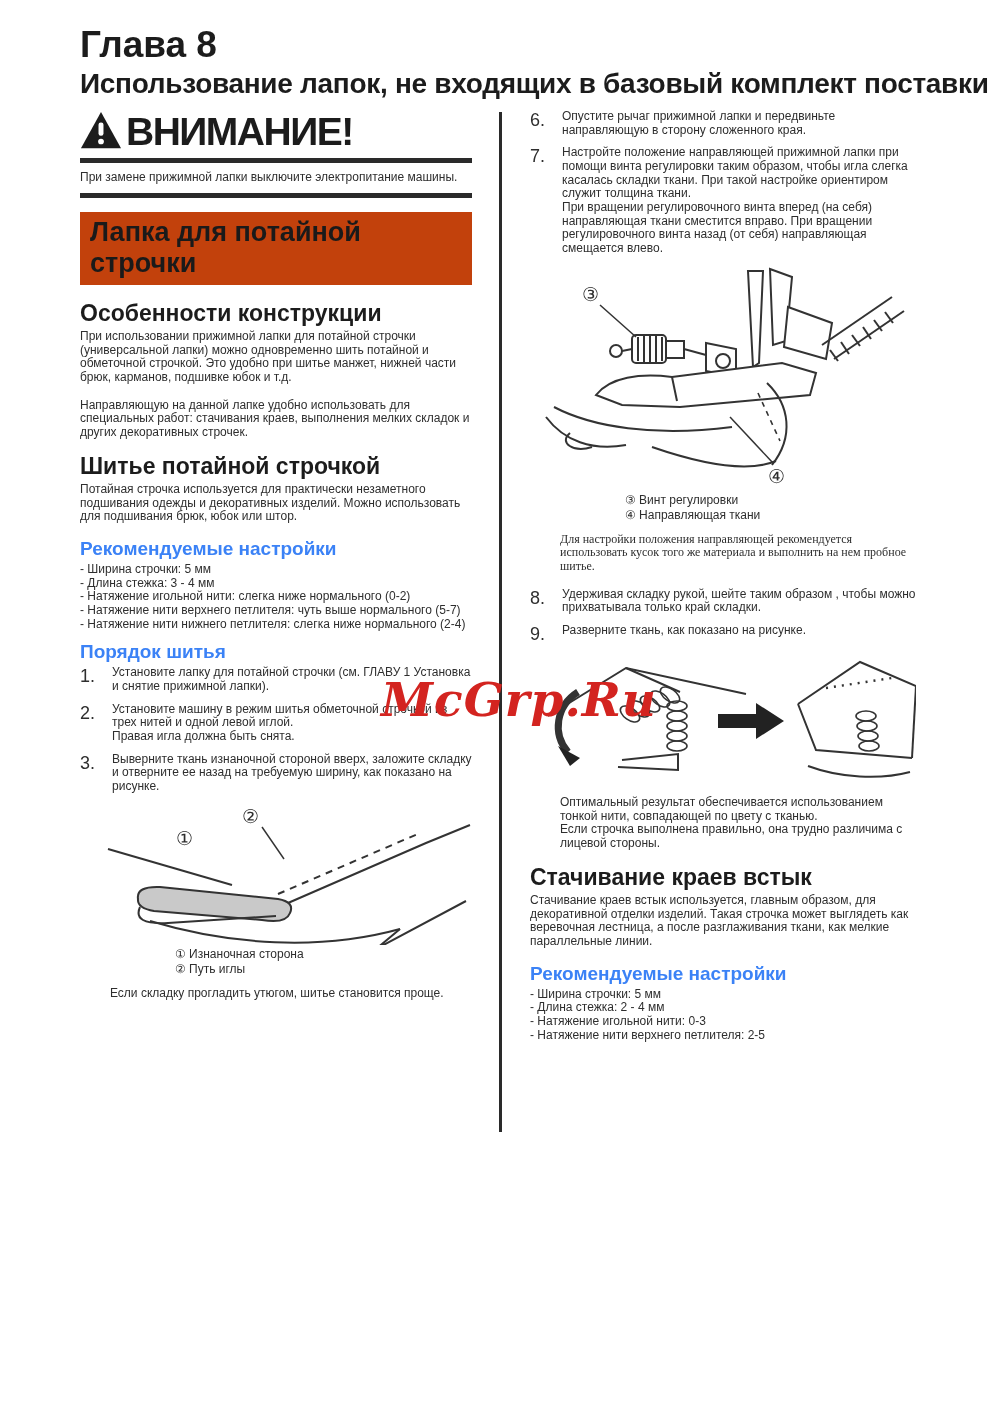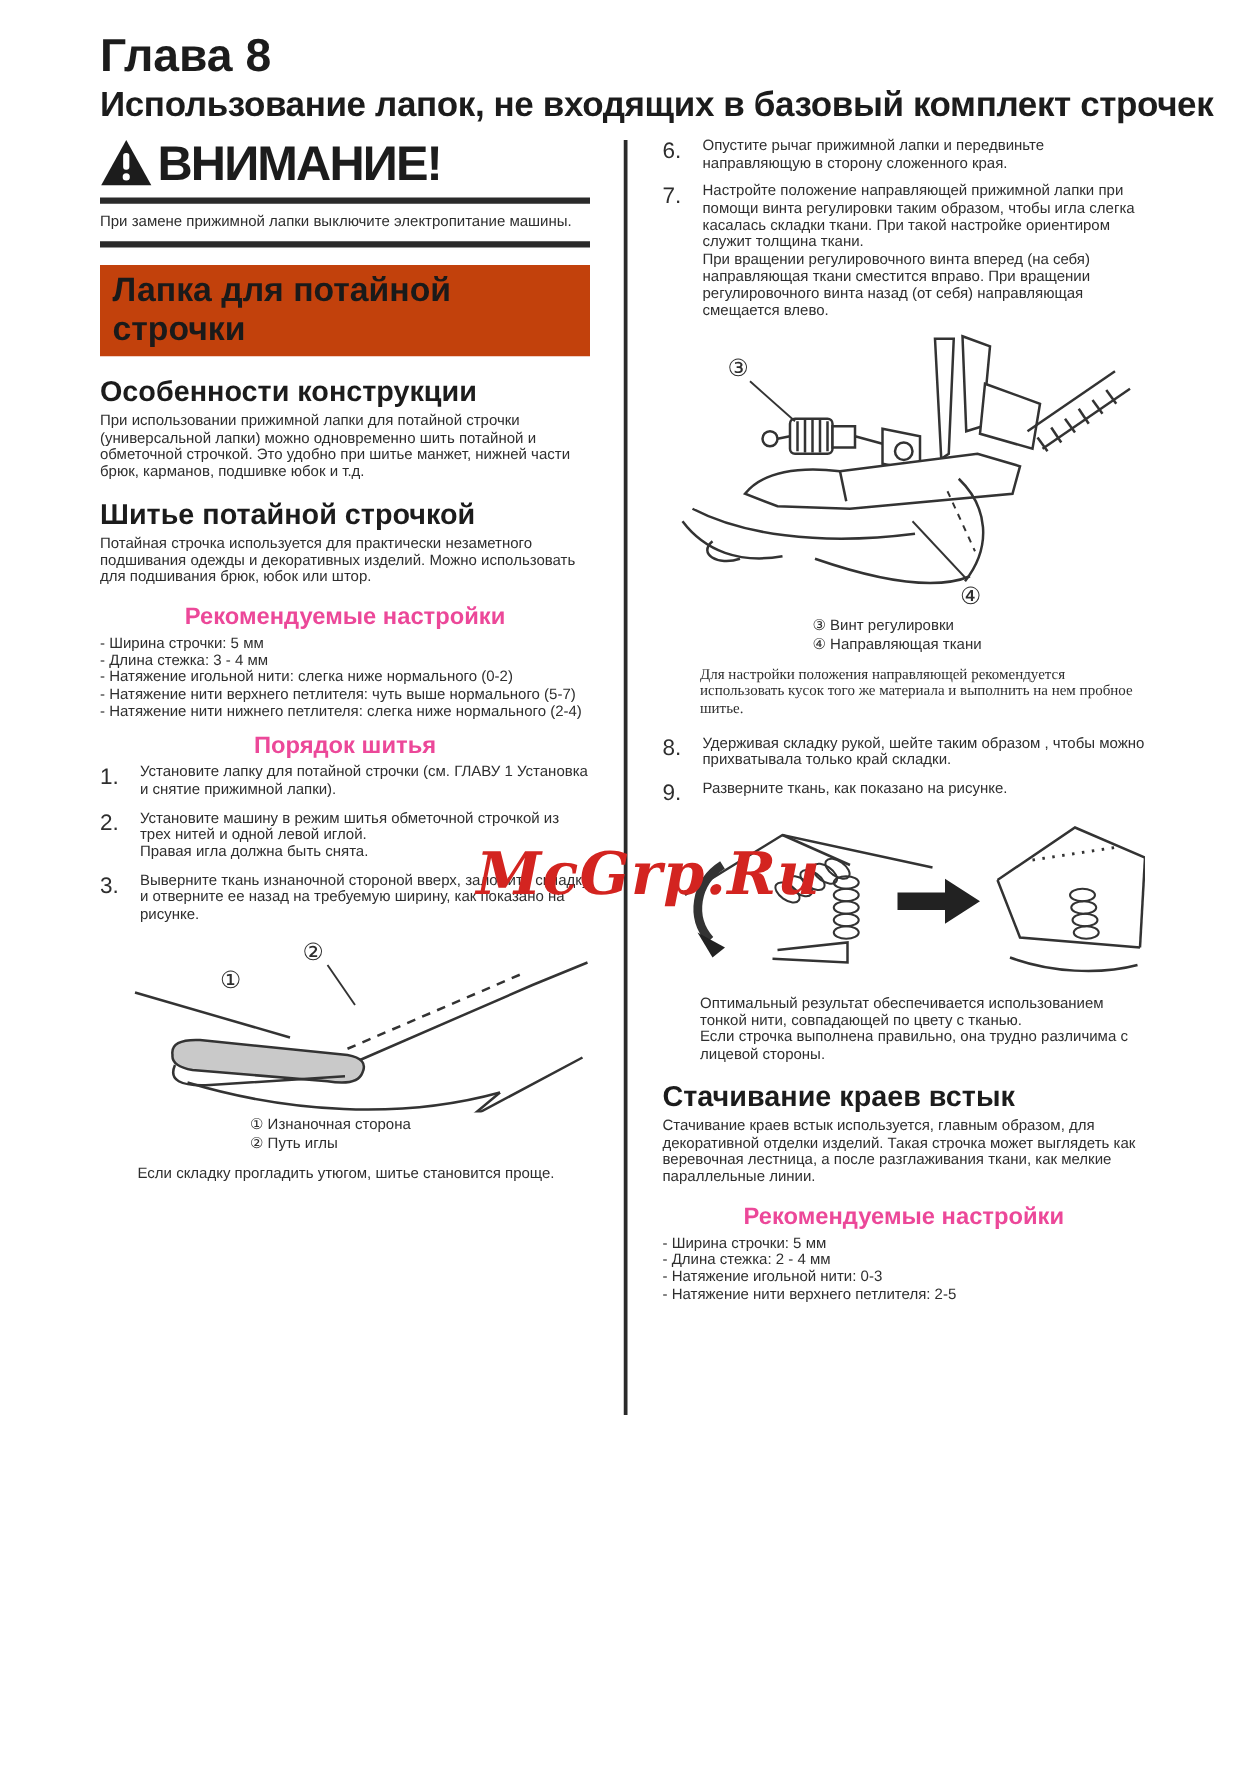--- a/index.html
+++ b/index.html
@@ -22,54 +22,54 @@
   .warn-head { display:flex; align-items:center; gap:4px; color:#1c1c1c; }
   .warn-title { font-size:39px; font-weight:800; letter-spacing:-1.5px; line-height:1; }
   .warn-icon { width:42px; height:42px; flex:none; }
   .rule { height:5px; background:#2a2a2a; margin:6px 0 8px 0; }
   .rule2 { height:5px; background:#2a2a2a; margin:8px 0 0 0; }
 
   .banner { background:#c2410c; color:#1a1a1a; font-size:27px; font-weight:bold;
             padding:5px 8px 6px 10px; margin:14px 0 16px 0; }
 
   h3 { font-size:23px; font-weight:bold; color:#1c1c1c; margin:6px 0 4px 0; line-height:1.1; }
-  h4 { font-size:19px; font-weight:bold; color:#ec4899; margin:6px 0 3px 0;text-align:center; }
+  h4 { font-size:19px; font-weight:bold; color:#3b82f6; margin:6px 0 3px 0; }
 
   .dash-list { margin-bottom:10px; }
   .dash-list .li { padding-left:15px; text-indent:-15px; }
 
   .step { display:flex; margin-bottom:9px; }
   .step-num { width:32px; flex:none; font-size:18px; }
   .step-body { flex:1; }
   .step-body .cont { display:block; }
 
   .indent { margin-left:30px; }
   .note { margin:6px 0 12px 30px; }
 
   figure { margin:4px 0 2px 0; position:relative; }
   svg.lineart { display:block; }
-  .figcaps { margin-left:120px; margin-bottom:10px; }
+  .figcaps { margin-left:95px; margin-bottom:10px; }
   .cap { line-height:1.25; }
 
   .pagenum { position:absolute; left:80px; top:1342px; font-size:31px; font-weight:bold; color:#1c1c1c; }
 
   .watermark { position:absolute; left:381px; top:672px; font-family:"DejaVu Serif", serif;
                font-style:italic; font-weight:bold; font-size:47px; color:#d32420;
                letter-spacing:1px; white-space:nowrap; z-index:5; }
 
   .figlabel { font-size:19px; fill:#2e2e2e; font-family:"Liberation Sans", sans-serif; }
 </style>
 </head>
 <body>
 
 <div class="page">
 
   <div class="header">
     <div class="chapter">Глава 8</div>
-    <div class="doc-title">Использование лапок, не входящих в базовый комплект строчек</div>
+    <div class="doc-title">Использование лапок, не входящих в базовый комплект поставки</div>
   </div>
 
   <div class="divider"></div>
 
   <div class="col col-left">
 
     <div class="warn-head">
       <svg class="warn-icon" viewBox="0 0 44 44">
         <polygon points="22,2 43,40 1,40" fill="#1c1c1c"></polygon>
         <rect x="19.4" y="13" width="5.2" height="14" rx="2.4" fill="#ffffff"></rect>
@@ -78,20 +78,21 @@
       <span class="warn-title">ВНИМАНИЕ!</span>
     </div>
     <div class="rule"></div>
     <p style="margin-bottom:6px;">При замене прижимной лапки выключите электропитание машины.</p>
     <div class="rule2"></div>
 
     <div class="banner">Лапка для потайной строчки</div>
 
     <h3>Особенности конструкции</h3>
     <p>При использовании прижимной лапки для потайной строчки (универсальной лапки) можно одновременно шить потайной и обметочной строчкой. Это удобно при шитье манжет, нижней части брюк, карманов, подшивке юбок и т.д.</p>
+    <p>Направляющую на данной лапке удобно использовать для специальных работ: стачивания краев, выполнения мелких складок и других декоративных строчек.</p>
 
     <h3>Шитье потайной строчкой</h3>
     <p>Потайная строчка используется для практически незаметного подшивания одежды и декоративных изделий. Можно использовать для подшивания брюк, юбок или штор.</p>
 
     <h4>Рекомендуемые настройки</h4>
     <div class="dash-list">
       <div class="li">- Ширина строчки: 5 мм</div>
       <div class="li">- Длина стежка: 3 - 4 мм</div>
       <div class="li">- Натяжение игольной нити: слегка ниже нормального (0-2)</div>
       <div class="li">- Натяжение нити верхнего петлителя: чуть выше нормального (5-7)</div>

